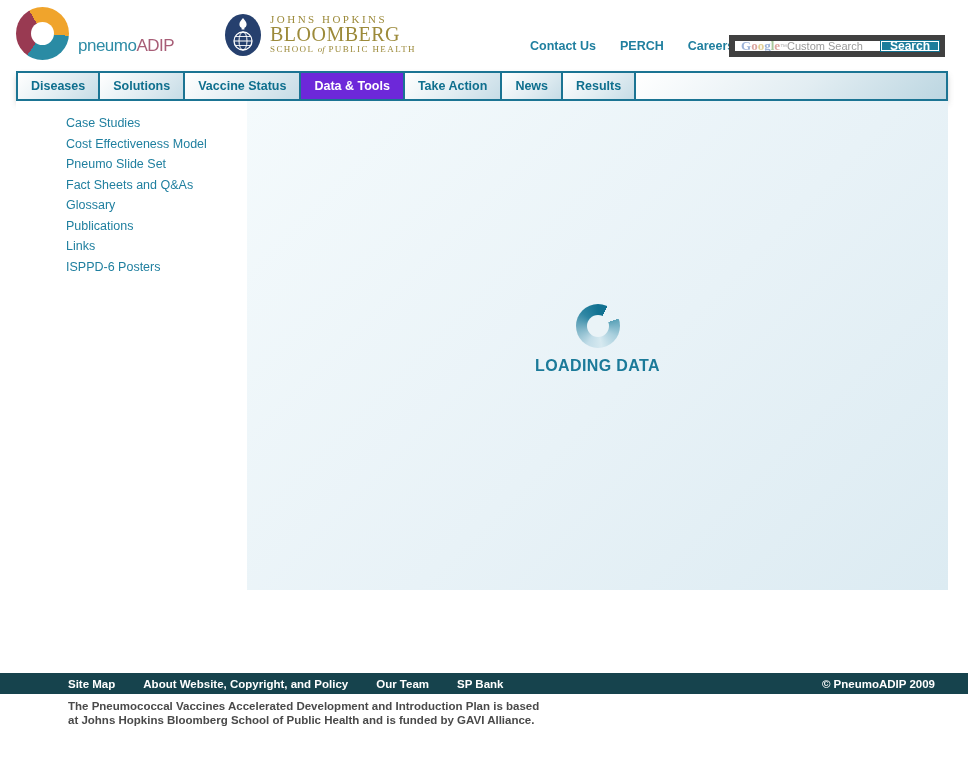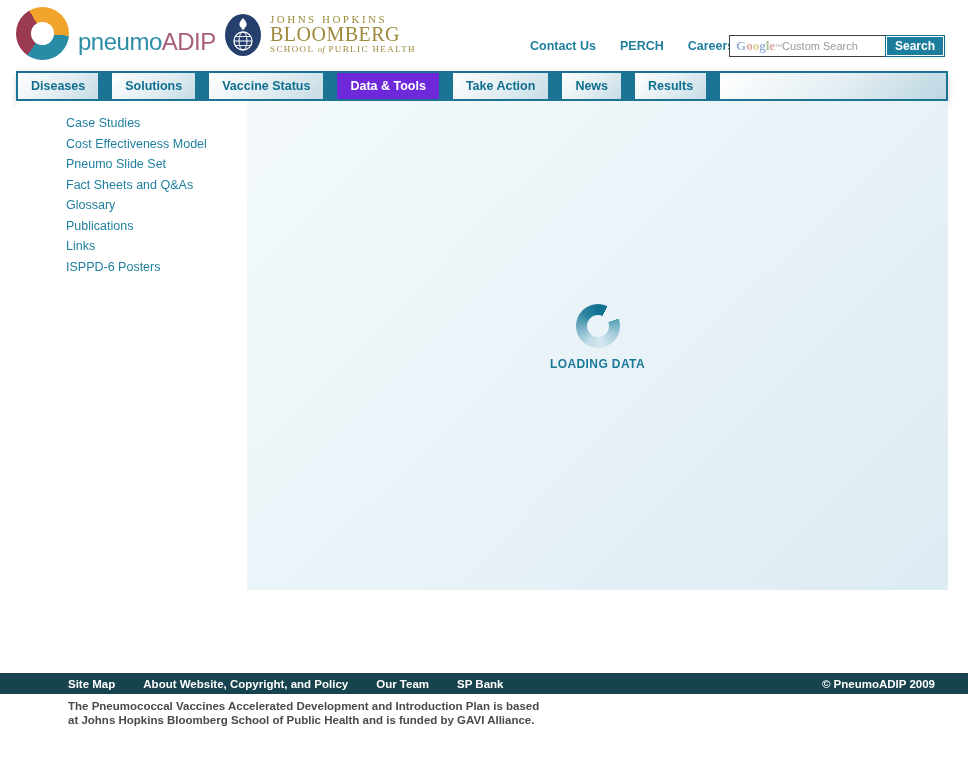--- a/index.html
+++ b/index.html
@@ -11,51 +11,51 @@
 
   .logo-pneumo { position:absolute; left:16px; top:7px; display:flex; align-items:flex-end; cursor:pointer; }
   .logo-ring { width:53px; height:53px; border-radius:50%; position:relative;
     background:conic-gradient(from 0deg,
       #f0a42c 0deg 95deg,
       #2a8ba4 95deg 215deg,
       #993a52 215deg 330deg,
       #f0a42c 330deg 360deg); }
   .logo-ring::after { content:""; position:absolute; left:15px; top:15px; width:23px; height:23px;
       border-radius:50%; background:#fff; }
-  .logo-word { margin-left:9px; font-size:24px; letter-spacing:-0.5px; line-height:1; padding-bottom:6px; }
+  .logo-word { margin-left:9px; font-size:17px; letter-spacing:-0.5px; line-height:1; padding-bottom:6px; }
   .logo-word .p1 { color:#2e8ca6; }
   .logo-word .p2 { color:#a85e77; }
 
   .logo-jhu { position:absolute; left:223px; top:13px; display:flex; align-items:flex-start; cursor:pointer; }
   .jhu-text { margin-left:7px; color:#9c8a3a; font-family:"Liberation Serif", serif; }
   .jhu-l1 { font-size:11px; letter-spacing:2.5px; line-height:12px; }
   .jhu-l2 { font-size:20px; letter-spacing:0.5px; line-height:19px; }
   .jhu-l3 { font-size:9px;  letter-spacing:1.4px; line-height:10px; }
   .jhu-l3 .of { font-style:italic; text-transform:lowercase; letter-spacing:0; }
 
   .header-links { position:absolute; left:530px; top:39px; display:flex; gap:24px; }
   .header-link { color:#1f7f9f; font-size:12.5px; font-weight:bold; cursor:pointer; white-space:nowrap; }
 
   .search-box { position:absolute; left:729px; top:35px; width:216px; height:22px;
-      border:1px solid #404040; background:#fff; display:flex; align-items:stretch; }
+      border:6px solid #404040; background:#fff; display:flex; align-items:stretch; }
   .search-input { flex:1; display:flex; align-items:center; padding-left:6px; font-size:11px;
       color:#9a9a9a; white-space:nowrap; overflow:hidden; cursor:text; }
   .search-input .g-logo { font-family:"Liberation Serif", serif; font-weight:bold; font-size:13px; letter-spacing:0; }
   .search-input .tm { font-size:7px; vertical-align:top; color:#b0b0b0; }
   .search-btn { width:58px; background:#1d7d9c; border:1px solid #ffffff; outline:1px solid #0f6f8e;
       color:#fff; font-size:12px; font-weight:bold; display:flex; align-items:center; justify-content:center;
       cursor:pointer; }
 
   
   .navbar { position:absolute; left:16px; top:71px; width:932px; height:30px;
       background:#1b7493; display:flex; padding:2px;
       box-shadow:0 4px 6px -1px rgba(110,110,110,0.45); }
   .tabs { display:flex; height:100%; }
   .tab { height:100%; display:flex; align-items:center; justify-content:center;
-      padding:0 13px; margin-right:14px; font-size:12.5px; font-weight:bold; color:#0f6f8e;
+      padding:0 13px; margin-right:2px; font-size:12.5px; font-weight:bold; color:#0f6f8e;
       background:linear-gradient(135deg, #ffffff 0%, #e2edf2 55%, #c6dce6 100%);
       white-space:nowrap; cursor:pointer; }
   .tab.active { background:#6d28d9; color:#ffffff; }
   .tab-filler { flex:1; height:100%;
       background:linear-gradient(135deg, #ffffff 0%, #e2edf2 55%, #bcd6e1 100%); }
 
   
   .content { position:absolute; left:16px; top:101px; width:932px; height:489px; display:flex; }
   .sidebar { width:231px; background:#fff; padding-top:16px; }
   .side-item { padding:0 0 7px 50px; font-size:12.5px; line-height:13.5px; color:#1f7f9f;
@@ -71,21 +71,21 @@
         #5ba2b8 70deg,
         #a9cfdd 120deg,
         #d6e9f0 170deg,
         #c2dde8 210deg,
         #7eb4c7 260deg,
         #2e86a3 310deg,
         #117191 360deg); }
   .spinner::after { content:""; position:absolute; left:11px; top:11px; width:22px; height:22px;
       border-radius:50%; background:#eaf3f7; }
   .loading-label { position:absolute; left:0; top:256px; width:100%; text-align:center;
-      color:#1b7a99; font-size:12px; font-weight:bold; letter-spacing:0.4px; }
+      color:#1b7a99; font-size:16px; font-weight:bold; letter-spacing:0.4px; }
 
   
   .footer-bar { position:absolute; left:0; top:673px; width:968px; height:21px;
       background:#16434d; display:flex; align-items:center; }
   .footer-links { display:flex; margin-left:68px; gap:28px; }
   .footer-link { color:#ffffff; font-size:11.5px; font-weight:bold; cursor:pointer; white-space:nowrap; }
   .footer-copy { margin-left:auto; margin-right:33px; color:#ffffff; font-size:11.5px; font-weight:bold; }
 
   .footer-desc { position:absolute; left:68px; top:699px; font-size:11.5px; font-weight:bold;
       color:#4a4a4a; line-height:14px; }

